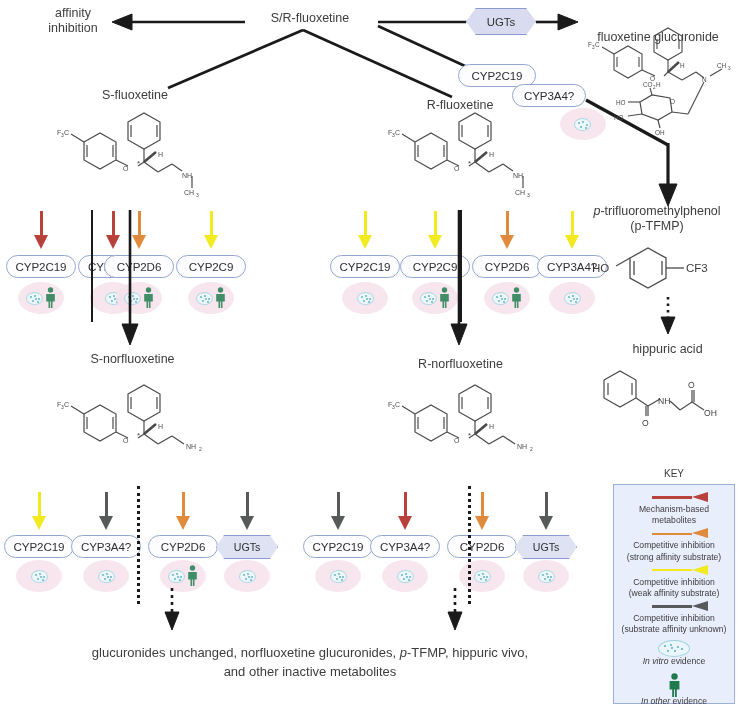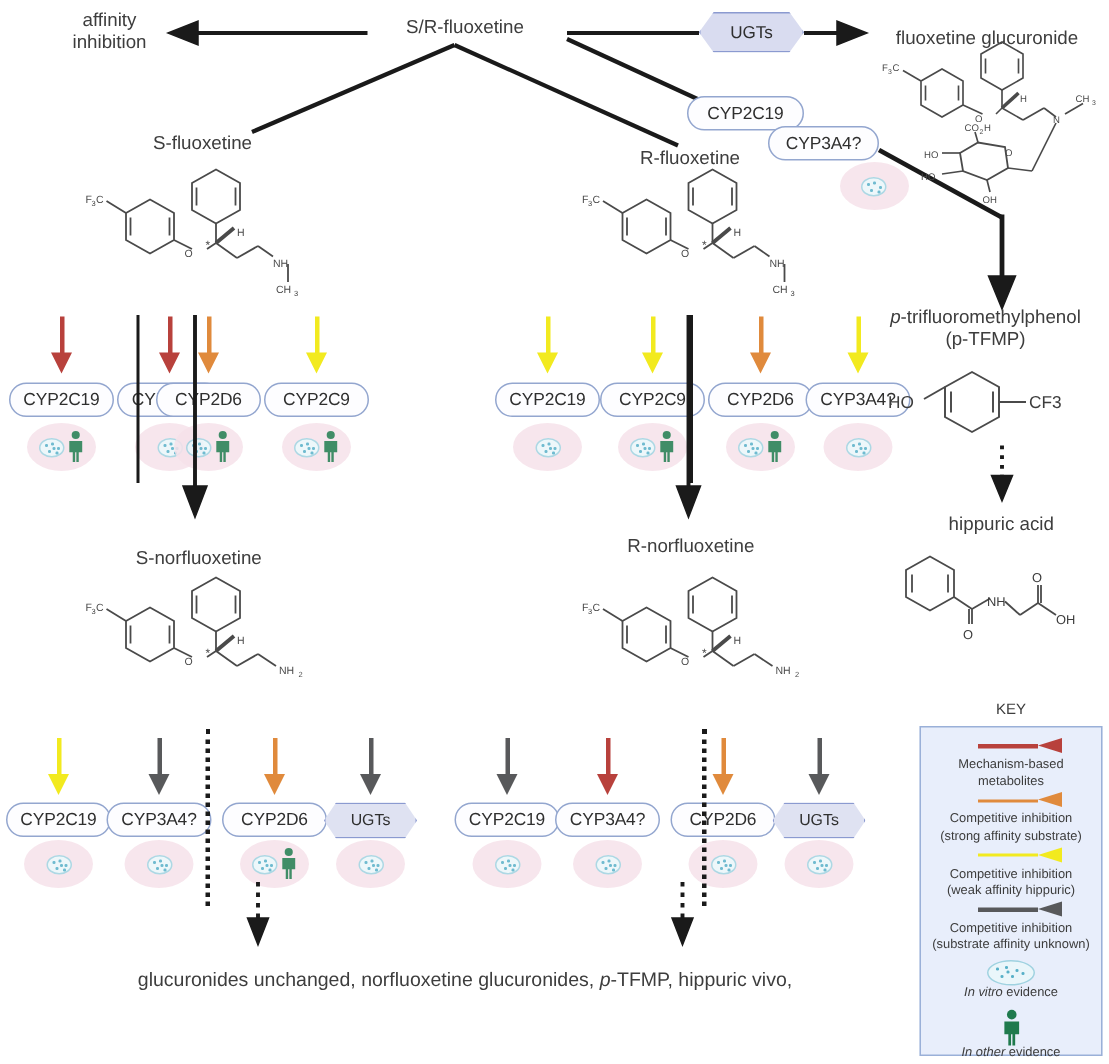--- a/index.html
+++ b/index.html
@@ -49,21 +49,21 @@
   <span>affinity</span><br>
   <span>inhibition</span>
 </div>
 
 <div class="lbl" style="left:250px;top:11px;width:120px;">S/R-fluoxetine</div>
 
 <div class="hex" style="left:466px;top:8px;width:70px;">
   <span>UGTs</span>
 </div>
 
-<div class="lbl" style="left:578px;top:18px;width:160px;">fluoxetine glucuronide</div>
+<div class="lbl" style="left:578px;top:30px;width:160px;">fluoxetine glucuronide</div>
 
 <svg class="abs" style="left:0;top:0;width:739px;height:60px;">
   <g stroke="#1a1a1a" fill="#1a1a1a">
     <line x1="245" y1="22" x2="130" y2="22" stroke-width="2.6"></line>
     <polygon points="112,22 132,14 132,30"></polygon>
     <line x1="378" y1="22" x2="466" y2="22" stroke-width="2.6"></line>
     <line x1="536" y1="22" x2="560" y2="22" stroke-width="2.6"></line>
     <polygon points="578,22 558,14 558,30"></polygon>
   </g>
 </svg>
@@ -383,21 +383,21 @@
 
 <svg class="abs" style="left:0;top:0;width:739px;height:360px;">
   <g stroke="#1a1a1a" fill="#1a1a1a">
     <line x1="130" y1="210" x2="130" y2="332" stroke-width="2.6"></line>
     <polygon points="130,345 122,324 138,324"></polygon>
     <line x1="459" y1="210" x2="459" y2="332" stroke-width="2.6"></line>
     <polygon points="459,345 451,324 467,324"></polygon>
   </g>
 </svg>
 
-<div class="lbl" style="left:75px;top:365px;width:115px;">S-norfluoxetine</div>
+<div class="lbl" style="left:75px;top:352px;width:115px;">S-norfluoxetine</div>
 <div class="lbl" style="left:403px;top:357px;width:115px;">R-norfluoxetine</div>
 
 <svg class="abs" style="left:52px;top:392px;width:200px;height:72px;">
   <g stroke="#4a4a4a" stroke-width="1.2" fill="none">
     <polygon points="32,22 48,13 64,22 64,40 48,49 32,40"></polygon>
     <line x1="35" y1="25" x2="35" y2="37"></line>
       <line x1="61" y1="25" x2="61" y2="37"></line>
     <line x1="32" y1="22" x2="19" y2="14"></line>
     <polygon points="76,2 92,-7 108,2 108,20 92,29 76,20"></polygon>
     <line x1="79" y1="5" x2="79" y2="17"></line>
@@ -653,39 +653,40 @@
   <g font-size="8.6" fill="#3c3c3c" font-family="Liberation Sans, sans-serif">
     <text x="68" y="38">NH</text>
     <text x="52" y="60">O</text>
     <text x="98" y="22">O</text>
     <text x="114" y="50">OH</text>
   </g>
 </svg>
 
 <div class="lbl wrap" style="left:30px;top:644px;width:560px;font-size:13px;line-height:1.45;">
   <span>glucuronides unchanged, norfluoxetine glucuronides, </span><span class="it">p</span><span>-TFMP, hippuric vivo,</span><br>
+  <span>and other inactive metabolites</span>
 </div>
 
 <div class="lbl" style="left:634px;top:468px;width:80px;font-size:10px;">KEY</div>
 <div id="key-box" style="left:613px;top:484px;width:122px;height:220px;padding:5px 4px 0;">
     <div class="keyarrow">
       <div class="s" style="background:#b8413c"></div>
       <div class="h" style="border-right-color:#b8413c"></div>
     </div>
     <div class="keytxt"><span>Mechanism-based</span><br><span>metabolites</span></div>
     <div class="keyarrow">
       <div class="s" style="background:#e08a3c"></div>
       <div class="h" style="border-right-color:#e08a3c"></div>
     </div>
     <div class="keytxt"><span>Competitive inhibition</span><br><span>(strong affinity substrate)</span></div>
     <div class="keyarrow">
       <div class="s" style="background:#f2ea1f"></div>
       <div class="h" style="border-right-color:#f2ea1f"></div>
     </div>
-    <div class="keytxt"><span>Competitive inhibition</span><br><span>(weak affinity hippuric)</span></div>
+    <div class="keytxt"><span>Competitive inhibition</span><br><span>(weak affinity substrate)</span></div>
     <div class="keyarrow">
       <div class="s" style="background:#58595b"></div>
       <div class="h" style="border-right-color:#58595b"></div>
     </div>
     <div class="keytxt"><span>Competitive inhibition</span><br><span>(substrate affinity unknown)</span></div>
     <div style="display: flex; justify-content: center; margin: 5px 0px 1px; height: 15px;">
       <div style="width: 30px; height: 15px; border-radius: 50%; background: rgb(234, 246, 250); border: 1.2px solid rgb(159, 210, 224); position: relative;">
         <span style="position: absolute; width: 1.8px; height: 1.8px; border-radius: 50%; background: rgb(88, 176, 200); left: 5px; top: 4px;"></span>
         <span style="position: absolute; width: 1.8px; height: 1.8px; border-radius: 50%; background: rgb(88, 176, 200); left: 11px; top: 3px;"></span>
         <span style="position: absolute; width: 1.8px; height: 1.8px; border-radius: 50%; background: rgb(88, 176, 200); left: 18px; top: 5px;"></span>

